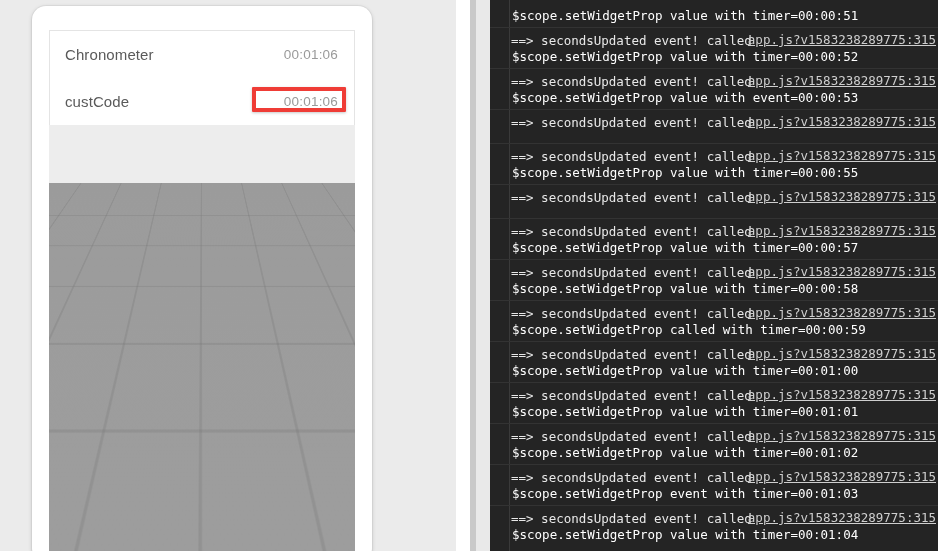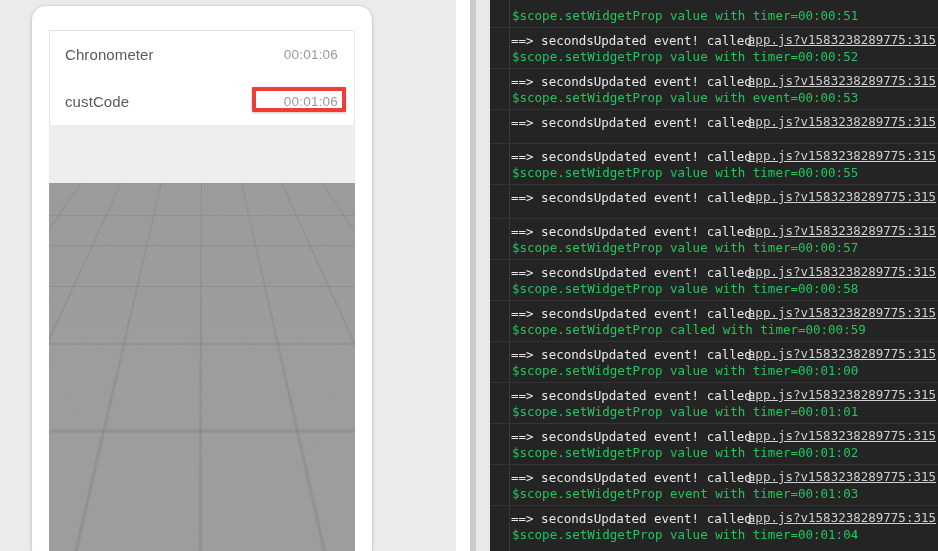--- a/index.html
+++ b/index.html
@@ -208,21 +208,21 @@
     white-space: nowrap;
     overflow: hidden;
   }
 
   .log-line2 {
     height: 17px;
     line-height: 17px;
     white-space: nowrap;
     overflow: hidden;
     padding-left: 22px;
-    color: #22c55e;
+    color: #ffffff;
     font-size: 12.5px;
   }
 
   .log-msg {
     display: inline-block;
     padding-left: 21px;
     color: #e8e8e8;
     font-size: 12.5px;
   }
 

